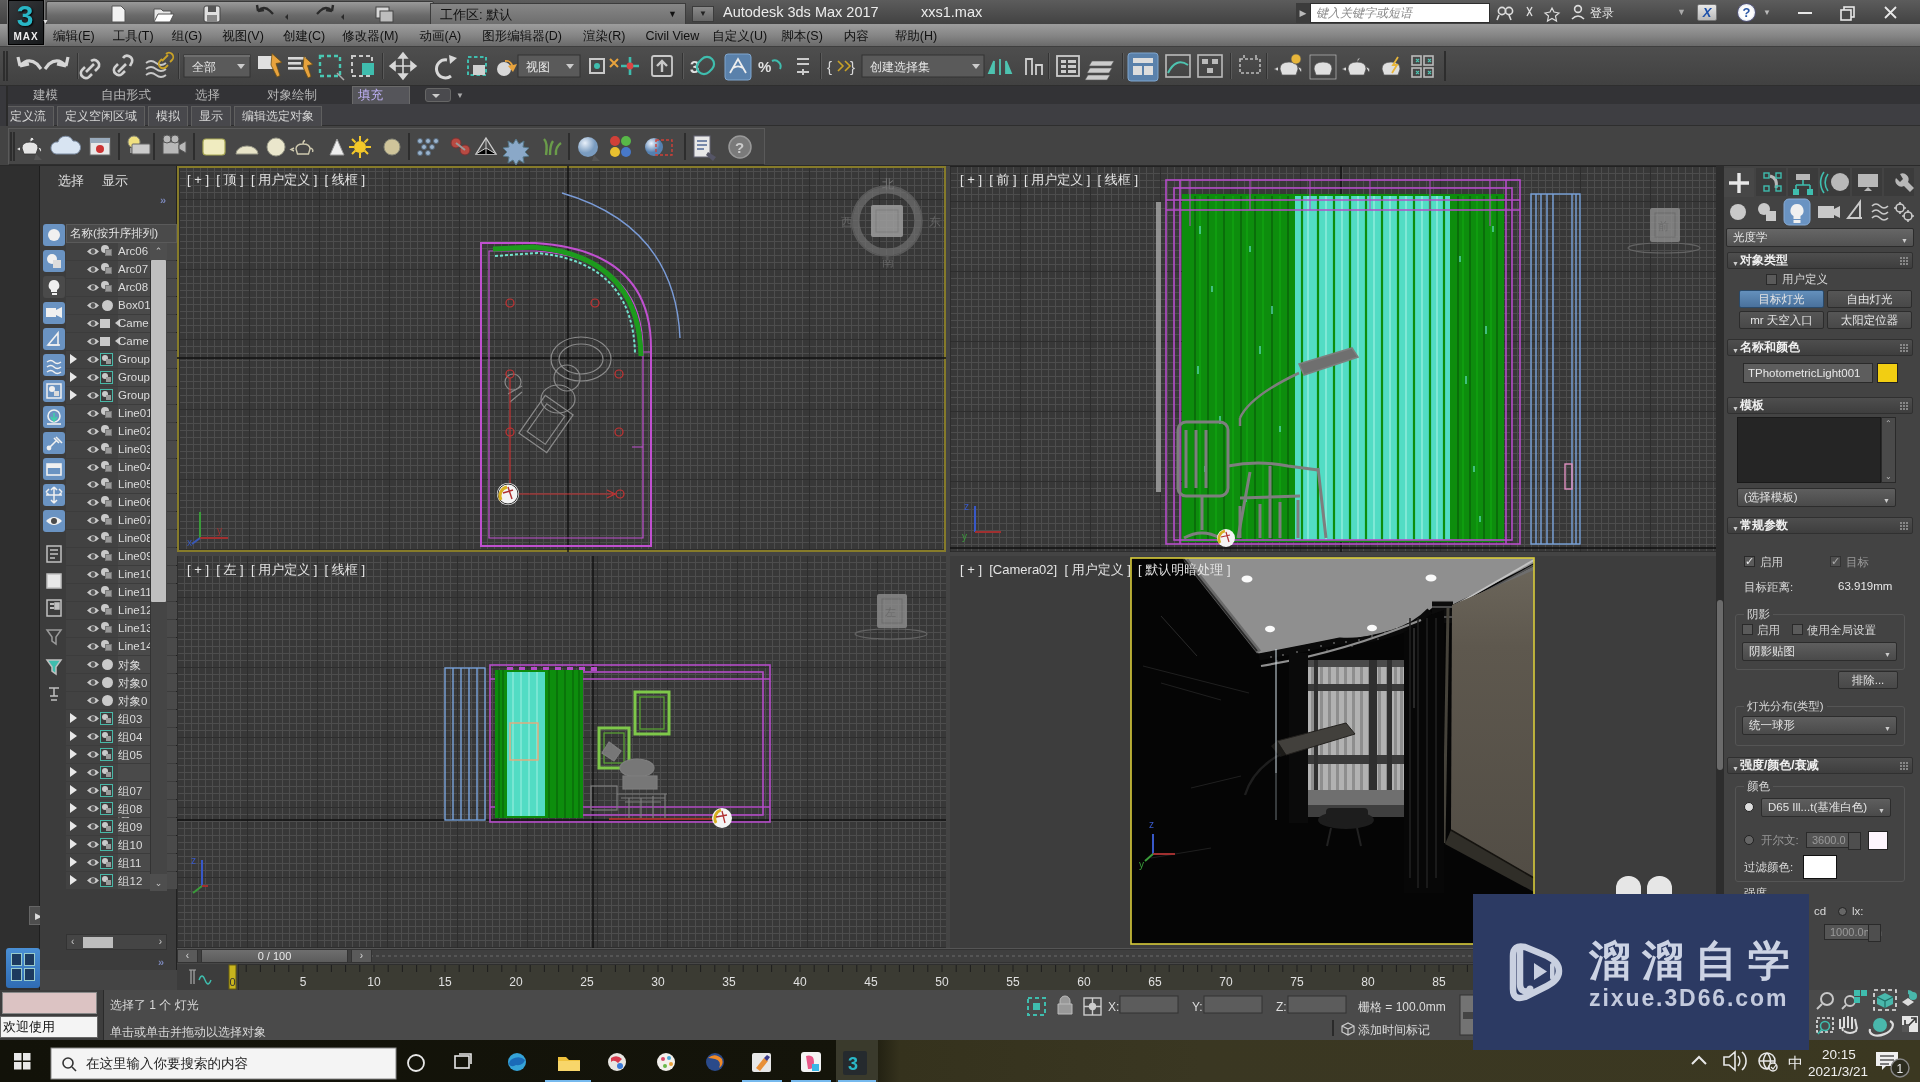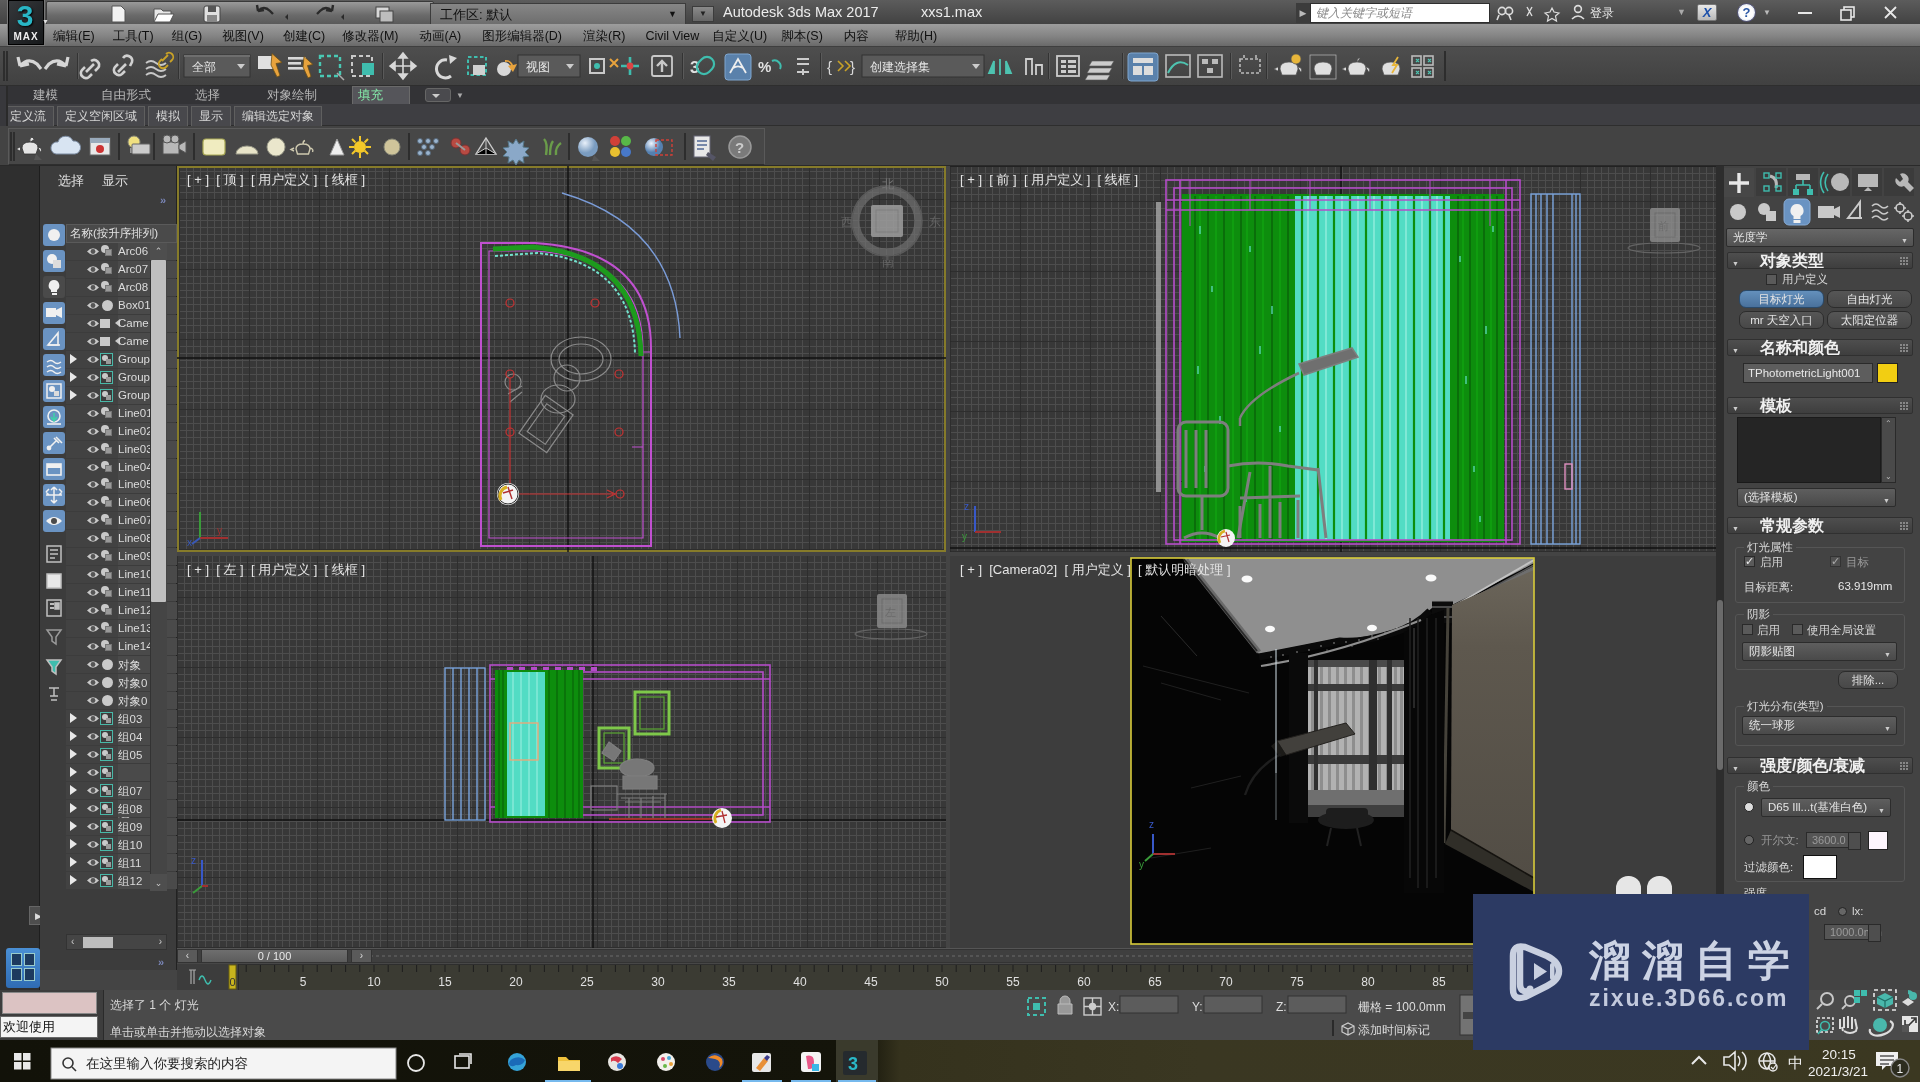--- a/index.html
+++ b/index.html
@@ -213,21 +213,21 @@
         <rect x="1412" y="21" width="9" height="9"></rect>
         <rect x="1424" y="21" width="9" height="9"></rect>
  </g>
  <path d="M1416 12 l3 3 m-3 0 l3 -3 M1428 12 l3 3 m-3 0 l3 -3 M1416 24 l3 3 m-3 0 l3 -3 M1428 24 l3 3 m-3 0 l3 -3" stroke="#4ec3b0" stroke-width="1.2"></path>
  <rect x="1444" y="4" width="2" height="30" fill="#2d2d2d"></rect>
 </svg>
 
 <div class="abs" style="left:0;top:86px;width:1920px;height:18px;background:#333336;"></div>
 <div class="abs" style="left:352px;top:86px;width:58px;height:18px;background:#55555a;border:1px solid #6a6a6a;border-bottom:none;"></div>
 <div class="abs" style="left:0;top:87px;width:900px;color:#b8b8b8;font-size:12.5px;">
-<span style="margin-left:33px;">建模</span><span style="margin-left:43px;">自由形式</span><span style="margin-left:44px;">选择</span><span style="margin-left:47px;">对象绘制</span><span style="margin-left:41px;color:#86efac;text-align:center;">填充</span>
+<span style="margin-left:33px;">建模</span><span style="margin-left:43px;">自由形式</span><span style="margin-left:44px;">选择</span><span style="margin-left:47px;">对象绘制</span><span style="margin-left:41px;color:#c4b5fd;text-align:center;">填充</span>
 </div>
 <div class="abs" style="left:425px;top:88px;width:26px;height:14px;background:#4a4a4e;border:1px solid #666;border-radius:3px;">
       <div style="width:0;height:0;border:4px solid transparent;border-top-color:#ccc;margin:5px 0 0 6px;"></div>
     </div>
 <div class="abs" style="left:456px;top:91px;color:#aaa;font-size:8px;">▼</div>
 
 <div class="abs" style="left:0;top:104px;width:1920px;height:22px;background:#3e3e42;border-bottom:1px solid #2e2e2e;"></div>
 <div class="abs" style="left:2px;top:106px;color:#d5d5d5;font-size:12px;">
 <span style="display:inline-block;background:#48484c;border:1px solid #5f5f5f;padding:1px 7px;margin-right:3px;">定义流</span><span style="display:inline-block;background:#48484c;border:1px solid #5f5f5f;padding:1px 7px;margin-right:3px;">定义空闲区域</span><span style="display:inline-block;background:#48484c;border:1px solid #5f5f5f;padding:1px 7px;margin-right:3px;">模拟</span><span style="display:inline-block;background:#48484c;border:1px solid #5f5f5f;padding:1px 7px;margin-right:3px;">显示</span><span style="display:inline-block;background:#48484c;border:1px solid #5f5f5f;padding:1px 7px;">编辑选定对象</span>
 </div>
@@ -1124,24 +1124,24 @@
 </svg>
 
 <div class="abs" style="left:1616px;top:876px;width:25px;height:34px;background:#e6e6e6;border-radius:12px;"></div>
 <div class="abs" style="left:1647px;top:876px;width:25px;height:34px;background:#e6e6e6;border-radius:12px;"></div>
 
 <div class="abs" style="left:1716px;top:166px;width:8px;height:824px;background:#2d2d2d;"></div>
 <div class="abs" style="left:1717px;top:600px;width:6px;height:170px;background:#6b6b6b;border-radius:3px;"></div>
 
 <div class="abs" id="cmd" style="left:1724px;top:166px;width:196px;height:824px;background:#434343;"></div>
 <style>
-.roll{position:absolute;left:1727px;width:186px;height:17px;background:linear-gradient(#4e4e4e,#3e3e3e);border:1px solid #303030;border-radius:2px;color:#f0f0f0;font-size:16px;font-weight:bold;line-height:15px;padding-left:32px;}
+.roll{position:absolute;left:1727px;width:186px;height:17px;background:linear-gradient(#4e4e4e,#3e3e3e);border:1px solid #303030;border-radius:2px;color:#f0f0f0;font-size:12px;font-weight:bold;line-height:15px;padding-left:12px;}
 .roll:before{content:"▼";position:absolute;left:4px;top:3px;font-size:7px;color:#ccc;font-weight:normal;}
 .roll .grip{position:absolute;right:3px;top:4px;width:9px;height:9px;background:radial-gradient(circle 1px at 1px 1px,#888 1px,transparent 1px) 0 0/3px 3px;}
-.cbtn{position:absolute;height:18px;background:linear-gradient(#565656,#484848);border:1px solid #2c2c2c;border-radius:7px;color:#e4e4e4;font-size:11.5px;text-align:center;line-height:16px;}
+.cbtn{position:absolute;height:18px;background:linear-gradient(#565656,#484848);border:1px solid #2c2c2c;border-radius:2px;color:#e4e4e4;font-size:11.5px;text-align:center;line-height:16px;}
 .cgroup{position:absolute;border:1px solid #555;border-radius:3px;}
 .cgroup .glabel{position:absolute;left:8px;top:-8px;background:#434343;padding:0 3px;color:#d8d8d8;font-size:11.5px;}
 .chk{position:absolute;width:11px;height:11px;background:#5a5a5a;border:1px solid #2a2a2a;}
 .chk.on:before{content:"✓";position:absolute;left:0px;top:-2px;font-size:11px;color:#eee;}
 .clbl{position:absolute;color:#d8d8d8;font-size:11.5px;white-space:nowrap;}
 .cdrop{position:absolute;background:linear-gradient(#5e5e5e,#4a4a4a);border:1px solid #2c2c2c;border-radius:2px;color:#e4e4e4;font-size:11.5px;line-height:16px;padding-left:6px;}
 .cdrop:after{content:"▼";position:absolute;right:5px;top:4px;font-size:7px;color:#ccc;}
 .spin{position:absolute;background:#555;border:1px solid #2a2a2a;color:#9a9a9a;font-size:11px;line-height:14px;padding-left:5px;}
 .spin:after{content:"";position:absolute;right:-12px;top:-1px;width:11px;height:16px;background:#4e4e4e;border:1px solid #2a2a2a;}
 </style>
@@ -1210,23 +1210,20 @@
 
 <div class="roll" style="top:397px;">模板<span class="grip"></span></div>
 <div class="abs" style="left:1737px;top:417px;width:144px;height:66px;background:#252525;border:1px solid #1a1a1a;"></div>
 <div class="abs" style="left:1881px;top:417px;width:15px;height:66px;background:#4a4a4a;border:1px solid #2a2a2a;">
  <div style="position:absolute;top:1px;left:3px;color:#bbb;font-size:8px;">⌃</div>
  <div style="position:absolute;bottom:1px;left:3px;color:#bbb;font-size:8px;">⌄</div>
 </div>
 <div class="cdrop abs" style="left:1737px;top:488px;width:159px;height:19px;">(选择模板)</div>
 
 <div class="roll" style="top:517px;">常规参数<span class="grip"></span></div>
-<div class="cgroup" style="left:1735px;top:547px;width:170px;height:56px;">
-      <span class="glabel">灯光属性</span>
-    </div>
 <div class="chk on" style="left:1744px;top:556px;"></div>
 <div class="clbl" style="left:1760px;top:555px;">启用</div>
 <div class="chk on" style="left:1830px;top:556px;opacity:.6;"></div>
 <div class="clbl" style="left:1846px;top:555px;color:#999;">目标</div>
 <div class="clbl" style="left:1744px;top:580px;">目标距离:</div>
 <div class="clbl" style="left:1838px;top:580px;color:#e8e8e8;">63.919mm</div>
 
 <div class="cgroup" style="left:1735px;top:614px;width:170px;height:56px;">
       <span class="glabel">阴影</span>
     </div>

